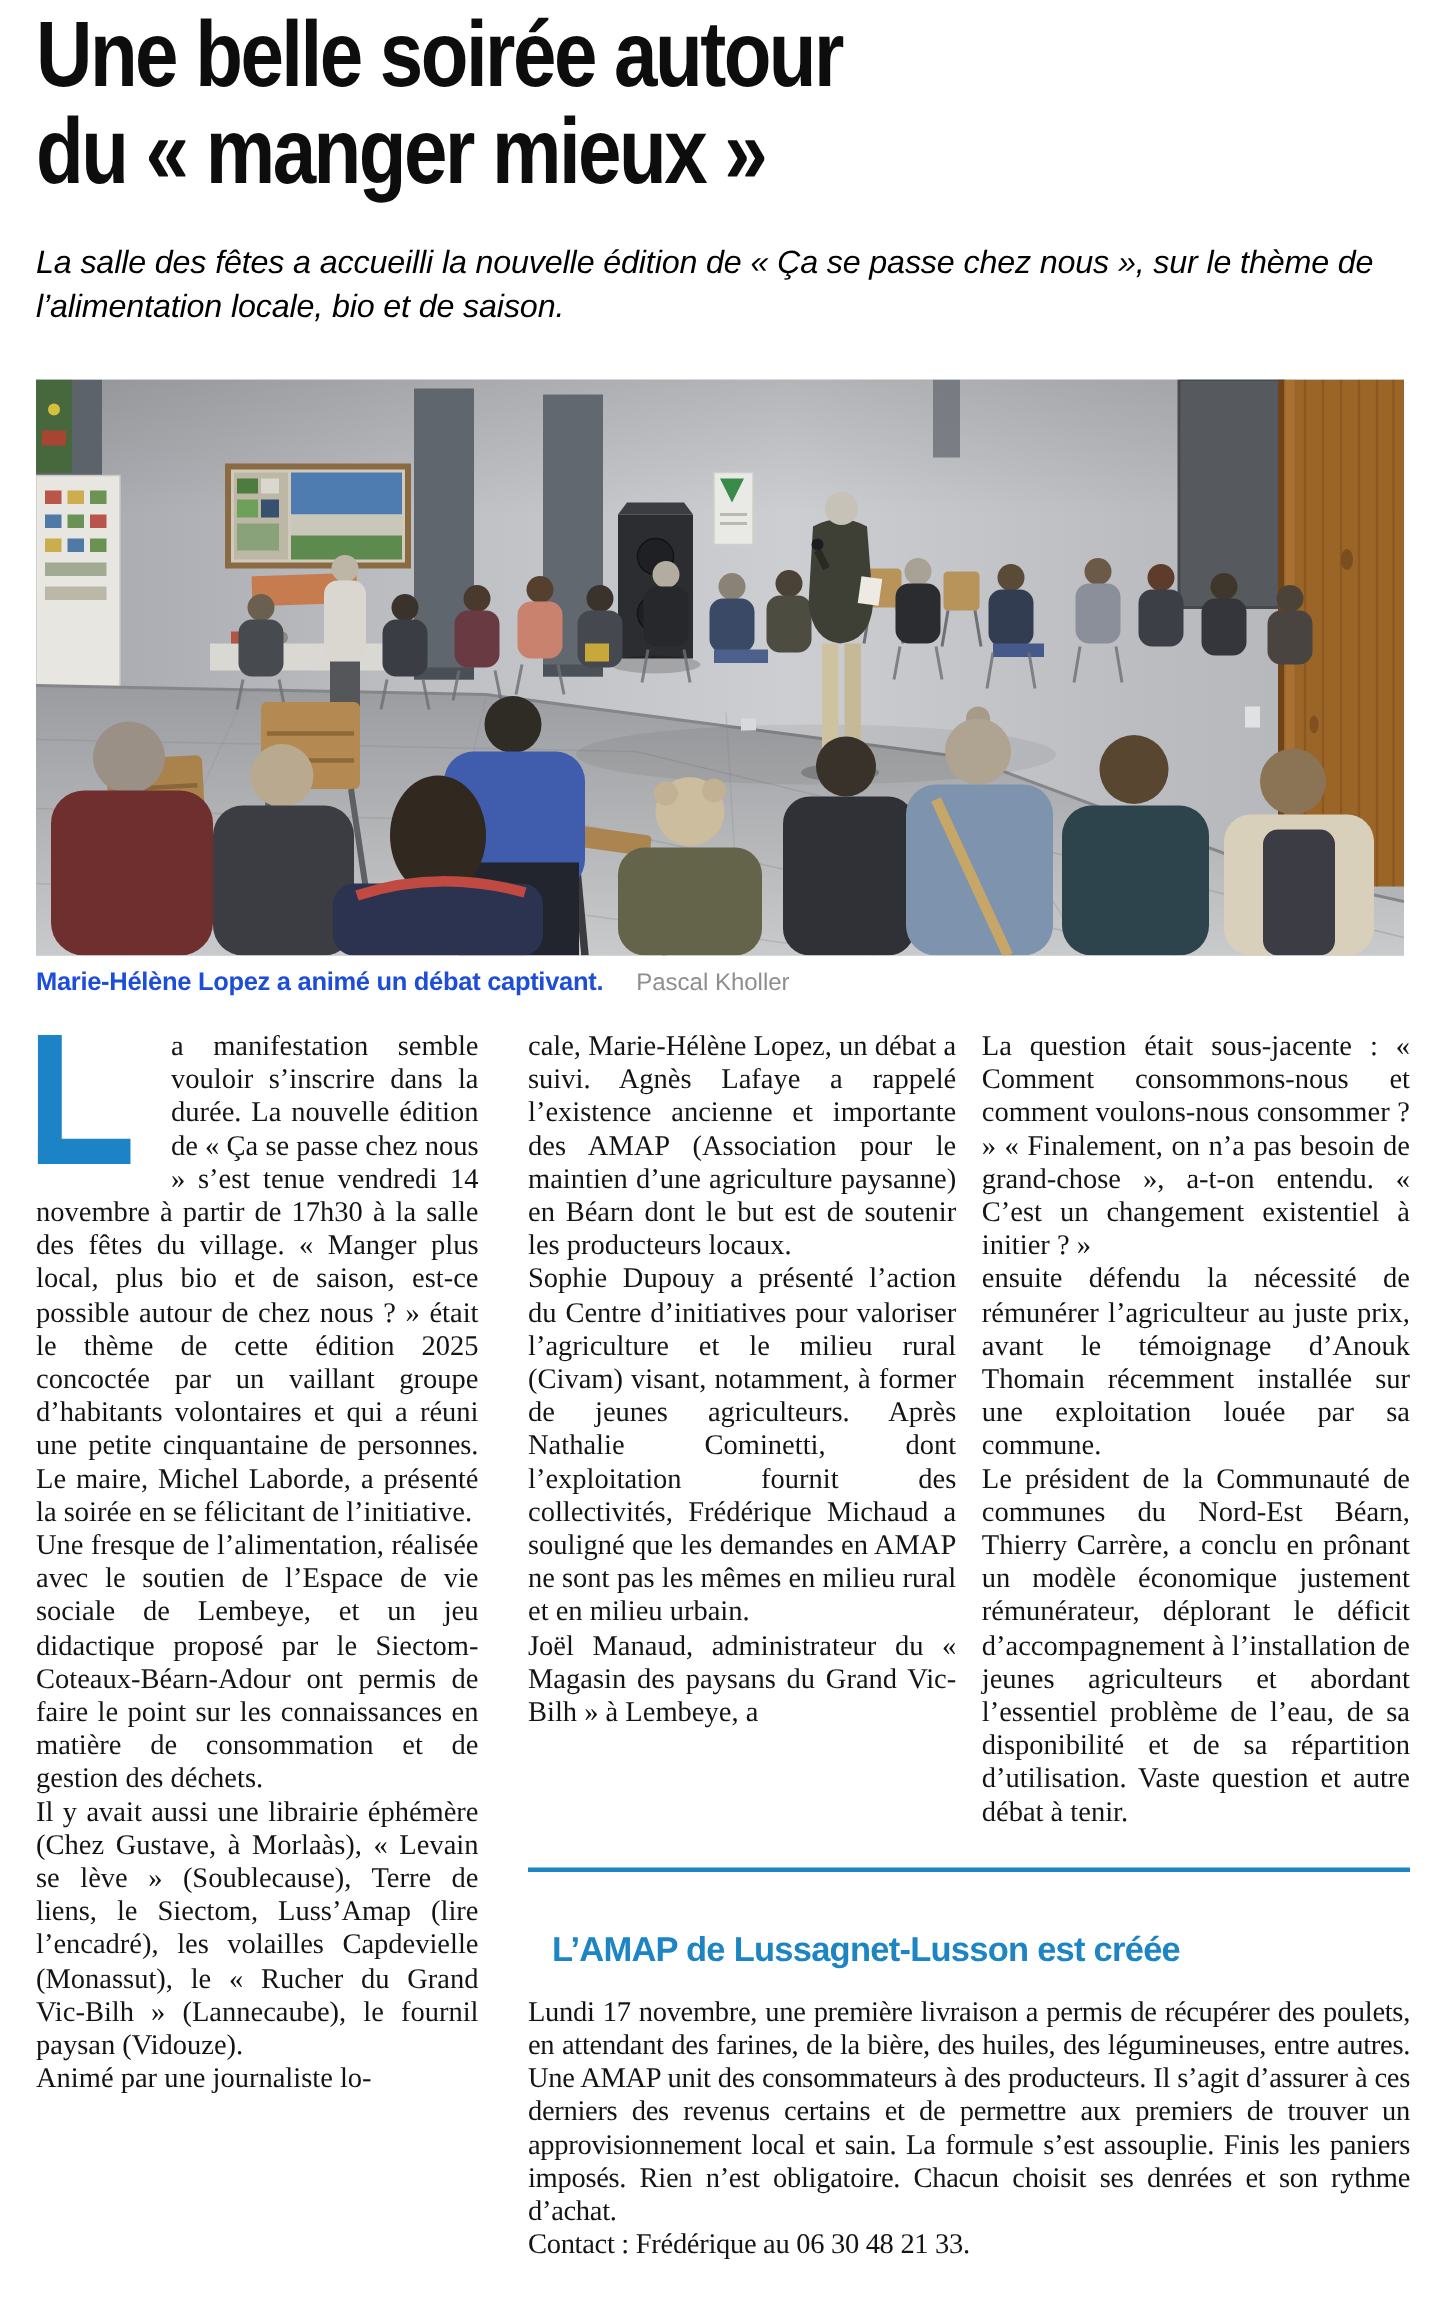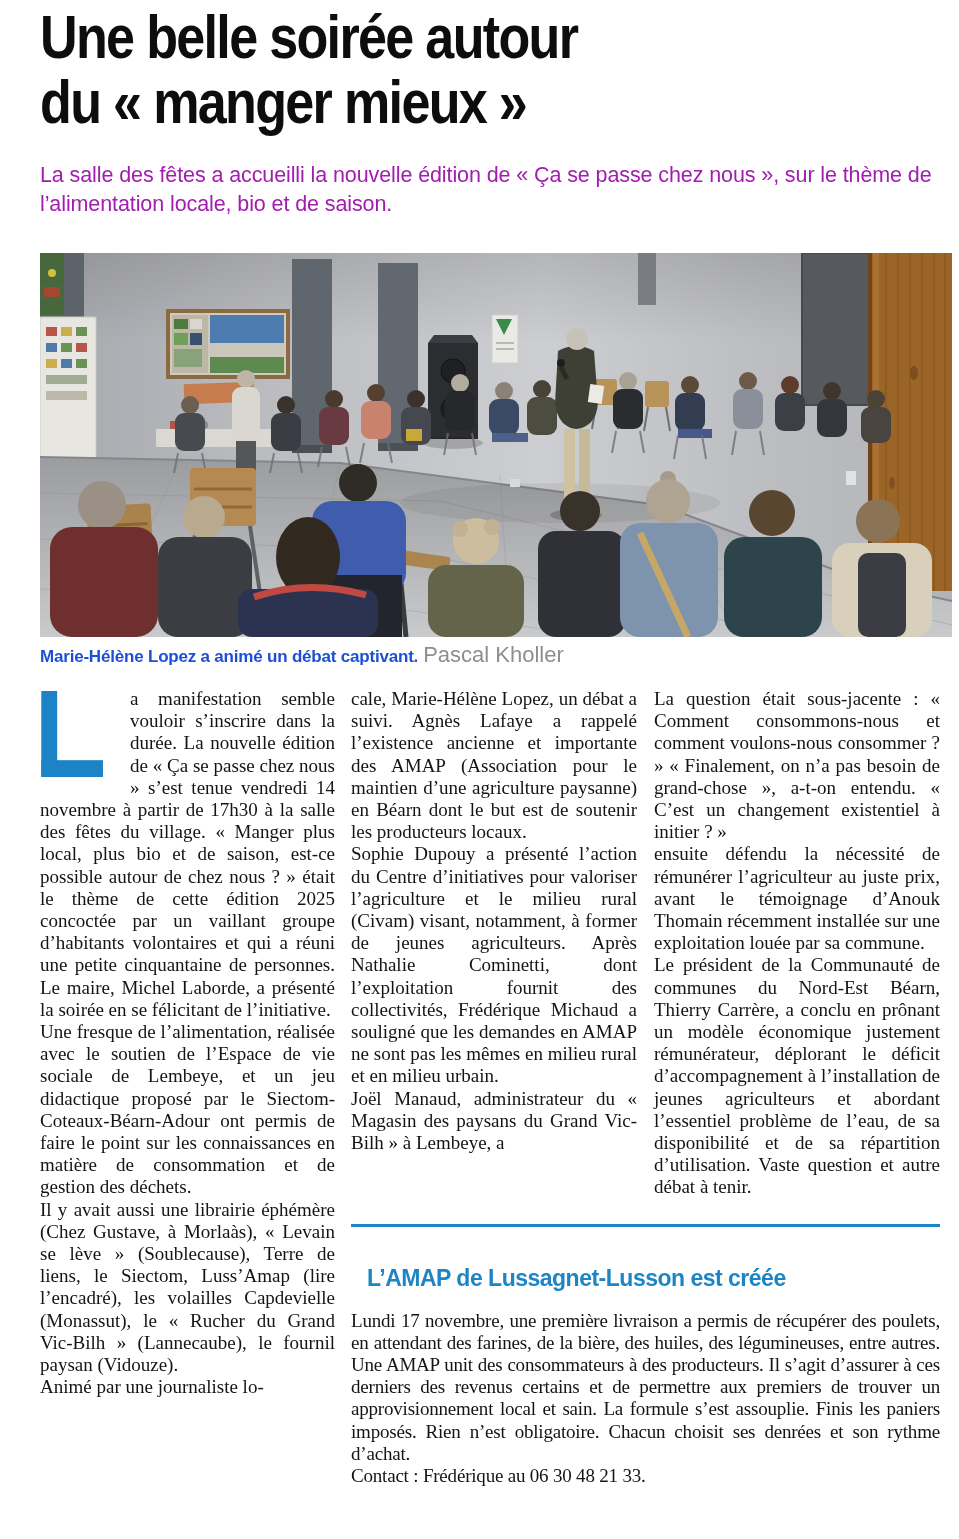--- a/index.html
+++ b/index.html
@@ -1,35 +1,35 @@
 <!DOCTYPE html>
 <html lang="fr"><head>
 <meta charset="utf-8">
 <style>
   html,body{margin:0;padding:0;background:#fff;}
   body{width:959px;height:1539px;overflow:hidden;font-family:"Liberation Sans",sans-serif;color:#141414;}
-  .page{padding:8px 19px 0 40px;}
+  .page{padding:8px 19px 0 24px;}
 
   
   h1.headline{margin:-4px 0 0;font-weight:700;color:#0d0d0d;}
   .hl-line{display:block;font-size:62px;line-height:65px;letter-spacing:-2px;transform:scaleX(.84);transform-origin:0 50%;white-space:nowrap;}
 
   
-  .standfirst{margin:27px 0 0;font-size:21.5px;line-height:29px;color:#a21caf;letter-spacing:-.1px;max-width:916px;}
+  .standfirst{margin:27px 0 0;font-size:21.5px;line-height:29px;color:#000000;letter-spacing:-.1px;max-width:916px;font-style:italic;}
 
   
   figure{margin:34px 0 0;padding:0;}
   .photo{width:912px;height:384px;background:#b9babd;overflow:hidden;}
   .photo svg{display:block;width:912px;height:384px;}
   figcaption{margin-top:7px;font-size:17px;line-height:21px;}
   .cap-bold{font-weight:700;color:#1d4ed8;letter-spacing:-.2px;}
-  .cap-credit{color:#8e8e8e;font-size:22px;margin-left:5px;}
-
-  
-  .body-grid{display:flex;gap:16px;margin-top:21px;}
+  .cap-credit{color:#8e8e8e;font-size:16px;margin-left:22px;}
+
+  
+  .body-grid{display:flex;gap:33px;margin-top:21px;}
   .colw{width:295px;flex:0 0 295px;}
   .right-zone{flex:1;min-width:0;}
   .two-cols{display:flex;gap:17px;}
   .two-cols .col{flex:1;min-width:0;}
   .bodytext p{margin:0;font-family:"Liberation Serif",serif;font-size:19px;line-height:22.2px;text-align:justify;color:#141414;hyphens:none;}
   .dropcap{float:left;width:90px;height:90px;padding-top:3px;}
   .dropcap svg{width:68px;height:86px;display:block;}
   .subhead{margin:26px 0 5px;font-size:20.5px;line-height:24px;font-weight:700;letter-spacing:-.3px;color:#101010;font-family:"Liberation Sans",sans-serif;}
 
   

